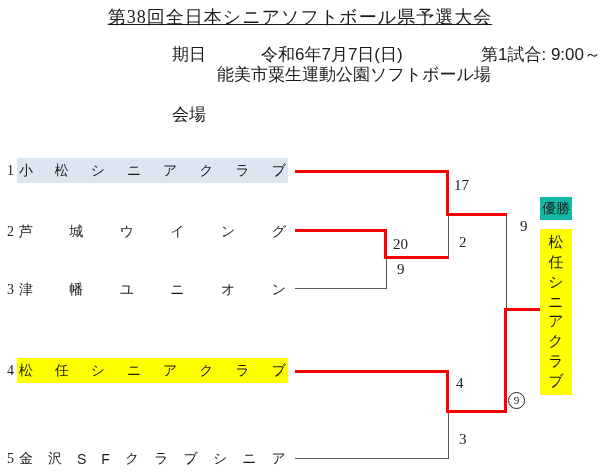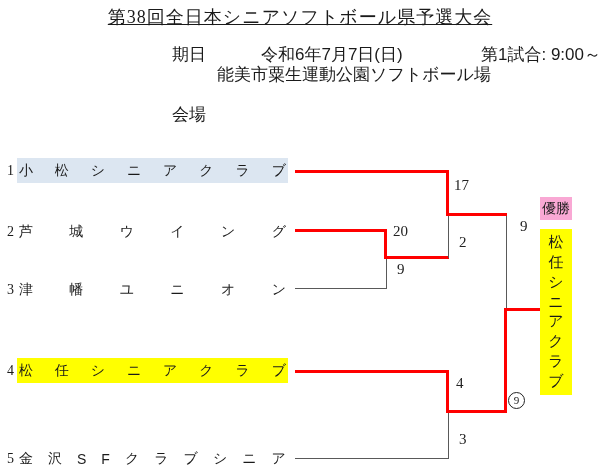--- a/index.html
+++ b/index.html
@@ -23,21 +23,21 @@
   .hline-red{background:#ff0000;height:3px;}
   .vline-red{background:#ff0000;width:3px;}
   .hline-gray{background:#595959;height:1px;}
   .vline-gray{background:#595959;width:1px;}
   
   .score{font-family:"Liberation Serif","DejaVu Serif",serif;font-size:15px;
          line-height:16px;color:#222;white-space:nowrap;}
   .circle{display:inline-block;width:15px;height:15px;line-height:15px;border:1px solid #222;
           border-radius:50%;text-align:center;font-size:11px;}
   
-  .champ-label{left:540px;top:197px;width:32px;height:23px;background:#f9a8d4;
+  .champ-label{left:540px;top:197px;width:32px;height:23px;background:#14b8a6;
                display:flex;align-items:center;justify-content:center;font-size:14px;}
   .champ-name{left:540px;top:229px;width:32px;height:166px;background:#ffff00;
               display:flex;flex-direction:column;justify-content:space-between;
               align-items:center;font-size:15px;padding:4px 0;box-sizing:border-box;}
 </style>
 </head>
 <body>
 
 <div class="canvas">
 
@@ -124,21 +124,21 @@
   <div class="abs hline-red" style="left:446px;top:213px;width:61px;"></div>
   <div class="abs vline-gray" style="left:506px;top:216px;height:94px;"></div>
   <div class="abs vline-red" style="left:504px;top:308px;height:105px;"></div>
   <div class="abs hline-red" style="left:504px;top:308px;width:36px;"></div>
   <div class="abs hline-red" style="left:295px;top:370px;width:154px;"></div>
   <div class="abs vline-red" style="left:446px;top:370px;height:43px;"></div>
   <div class="abs hline-red" style="left:446px;top:410px;width:61px;"></div>
   <div class="abs vline-gray" style="left:448px;top:413px;height:45px;"></div>
   <div class="abs hline-gray" style="left:295px;top:458px;width:154px;"></div>
 
-  <div class="abs score" style="left:393px;top:223px;">20</div>
+  <div class="abs score" style="left:393px;top:236px;">20</div>
   <div class="abs score" style="left:397px;top:261px;">9</div>
   <div class="abs score" style="left:454px;top:177px;">17</div>
   <div class="abs score" style="left:459px;top:234px;">2</div>
   <div class="abs score" style="left:520px;top:218px;">9</div>
   <div class="abs score" style="left:456px;top:375px;">4</div>
   <div class="abs score" style="left:459px;top:431px;">3</div>
   <div class="abs score" style="left:508px;top:391px;">
     <span class="circle">9</span>
   </div>
 

